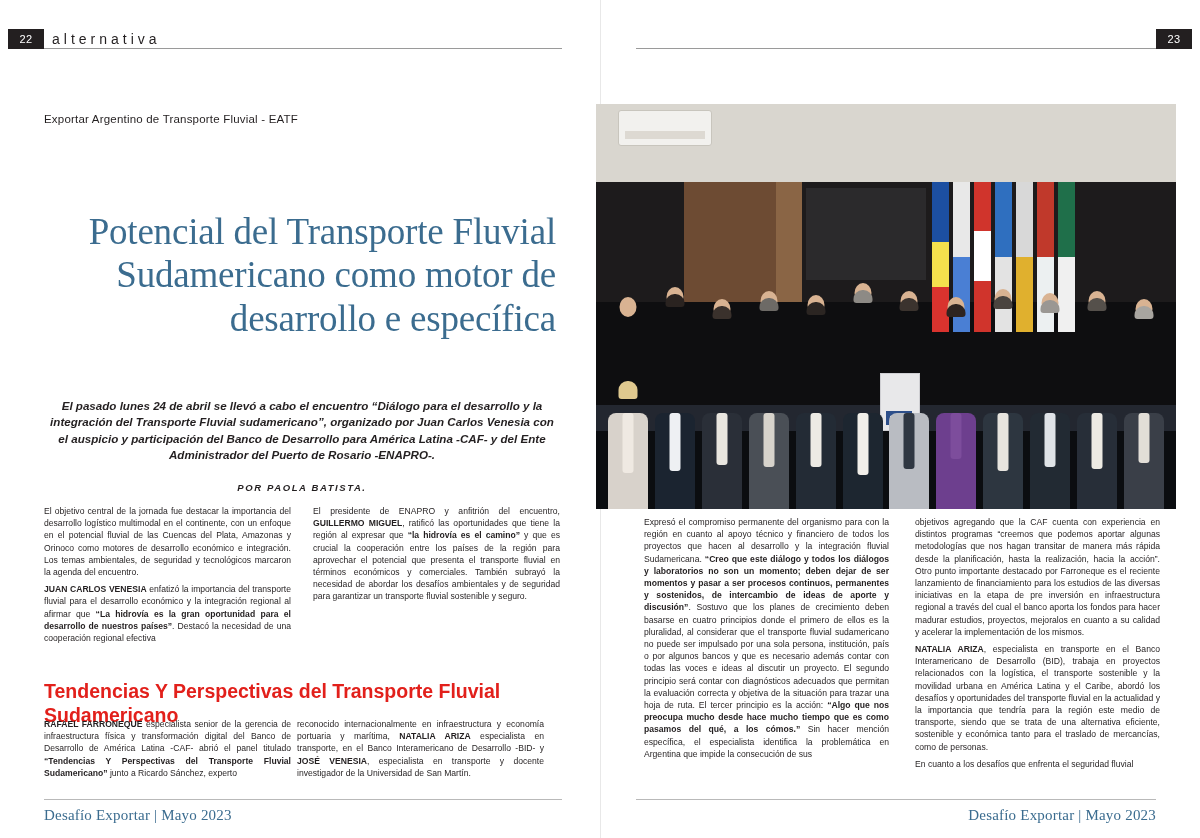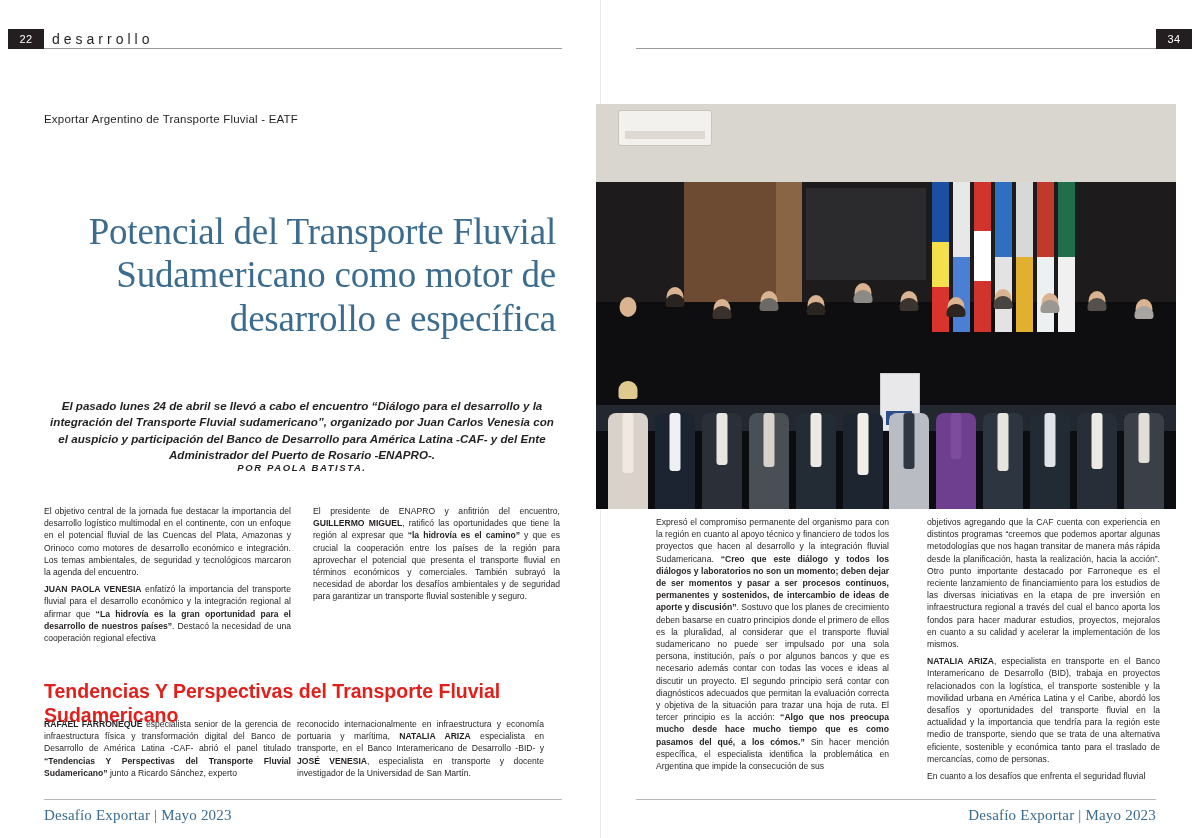--- a/index.html
+++ b/index.html
@@ -50,21 +50,21 @@
     letter-spacing:-0.2px;
   }
   .standfirst{
     position:absolute;top:398px;left:46px;width:512px;
     text-align:center;
     font-family:"Liberation Sans", sans-serif;
     font-style:italic;font-weight:bold;
     font-size:11.6px;line-height:1.42;color:#231f20;
   }
   .byline{
-    position:absolute;top:462px;left:46px;width:512px;text-align:center;
+    position:absolute;top:482px;left:46px;width:512px;text-align:center;
     font-size:9.5px;font-weight:bold;font-style:italic;letter-spacing:1.6px;
     color:#231f20;
   }
   .cols-left{
     position:absolute;top:505px;left:44px;width:516px;height:290px;
     display:flex;gap:22px;
   }
   .col{width:247px;font-size:8.6px;line-height:1.42;text-align:justify;color:#231f20;}
   .col p{margin:0 0 5px 0;}
   b,strong{font-weight:bold;}
@@ -109,21 +109,21 @@
   .head{position:absolute;bottom:0;left:50%;transform:translateX(-50%);width:17px;height:20px;border-radius:50%;background:#d9b392;z-index:3;}
   .hair{position:absolute;bottom:11px;left:50%;transform:translateX(-50%);width:19px;height:13px;border-radius:9px 9px 3px 3px;z-index:4;}
   .body{position:absolute;left:50%;transform:translateX(-50%);width:40px;border-radius:8px 8px 0 0;z-index:2;}
   .shirt{position:absolute;left:50%;transform:translateX(-50%);width:11px;border-radius:3px;background:#f0eeea;z-index:3;}
 
   .cols-right{
     position:absolute;top:516px;left:40px;width:520px;height:290px;
     display:flex;gap:22px;
   }
   .col-r{width:249px;font-size:8.6px;line-height:1.42;text-align:justify;color:#231f20;}
-  .col-r p{margin:0 0 5px 16px;}
+  .col-r p{margin:0 0 5px 4px;}
 
   
   .footer{
     position:absolute;bottom:14px;font-family:"Liberation Serif", serif;
     font-size:15px;color:#3b6c8f;letter-spacing:.2px;
   }
   .footer-left{left:44px;}
   .footer-right{right:44px;}
   .footer-rule{position:absolute;bottom:38px;height:1px;background:#b9b9b9;}
   .fr-left{left:44px;right:38px;}
@@ -132,36 +132,36 @@
 </style>
 </head>
 <body>
 
 <div class="spread">
 
   <div class="page page-left">
 
     <div class="hdr">
       <div class="folio-box folio-left">22</div>
-      <div class="section-word">desarrollo</div>
+      <div class="section-word">alternativa</div>
       <div class="hdr-rule rule-left"></div>
     </div>
 
     <div class="kicker">Exportar Argentino de Transporte Fluvial - EATF</div>
 
     <h1 class="headline">Potencial del Transporte Fluvial Sudamericano como motor de desarrollo e específica</h1>
 
     <div class="standfirst">El pasado lunes 24 de abril se llevó a cabo el encuentro “Diálogo para el desarrollo y la integración del Transporte Fluvial sudamericano”, organizado por Juan Carlos Venesia con el auspicio y participación del Banco de Desarrollo para América Latina -CAF- y del Ente Administrador del Puerto de Rosario -ENAPRO-.</div>
 
     <div class="byline">POR PAOLA BATISTA.</div>
 
     <div class="cols-left">
       <div class="col">
           <p>El objetivo central de la jornada fue destacar la importancia del desarrollo logístico multimodal en el continente, con un enfoque en el potencial fluvial de las Cuencas del Plata, Amazonas y Orinoco como motores de desarrollo económico e integración. Los temas ambientales, de seguridad y tecnológicos marcaron la agenda del encuentro.</p>
-          <p><b>JUAN PAOLA VENESIA</b> enfatizó la importancia del transporte fluvial para el desarrollo económico y la integración regional al afirmar que <b>“La hidrovía es la gran oportunidad para el desarrollo de nuestros países”</b>. Destacó la necesidad de una cooperación regional efectiva</p>
+          <p><b>JUAN CARLOS VENESIA</b> enfatizó la importancia del transporte fluvial para el desarrollo económico y la integración regional al afirmar que <b>“La hidrovía es la gran oportunidad para el desarrollo de nuestros países”</b>. Destacó la necesidad de una cooperación regional efectiva</p>
         </div>
       <div class="col">
           <p>El presidente de ENAPRO y anfitrión del encuentro, <b>GUILLERMO MIGUEL</b>, ratificó las oportunidades que tiene la región al expresar que <b>“la hidrovía es el camino”</b> y que es crucial la cooperación entre los países de la región para aprovechar el potencial que presenta el transporte fluvial en términos económicos y comerciales. También subrayó la necesidad de abordar los desafíos ambientales y de seguridad para garantizar un transporte fluvial sostenible y seguro.</p>
         </div>
     </div>
 
     <h2 class="subhead">Tendencias Y Perspectivas del Transporte Fluvial Sudamericano</h2>
 
     <div class="cols-left2">
       <div class="col">
@@ -175,21 +175,21 @@
     <div class="footer-rule fr-left"></div>
     <div class="footer footer-left">Desafío Exportar | Mayo 2023</div>
   </div>
 
   <div class="gutter"></div>
 
   <div class="page page-right">
 
     <div class="hdr">
       <div class="hdr-rule rule-right"></div>
-      <div class="folio-box folio-right">34</div>
+      <div class="folio-box folio-right">23</div>
     </div>
 
     <div class="photo">
       <div class="ceiling"></div>
       <div class="ac"></div>
       <div class="wall"></div>
       <div class="curtain"></div>
       <div class="curtain2"></div>
       <div class="screen"></div>
       <div class="flags">

